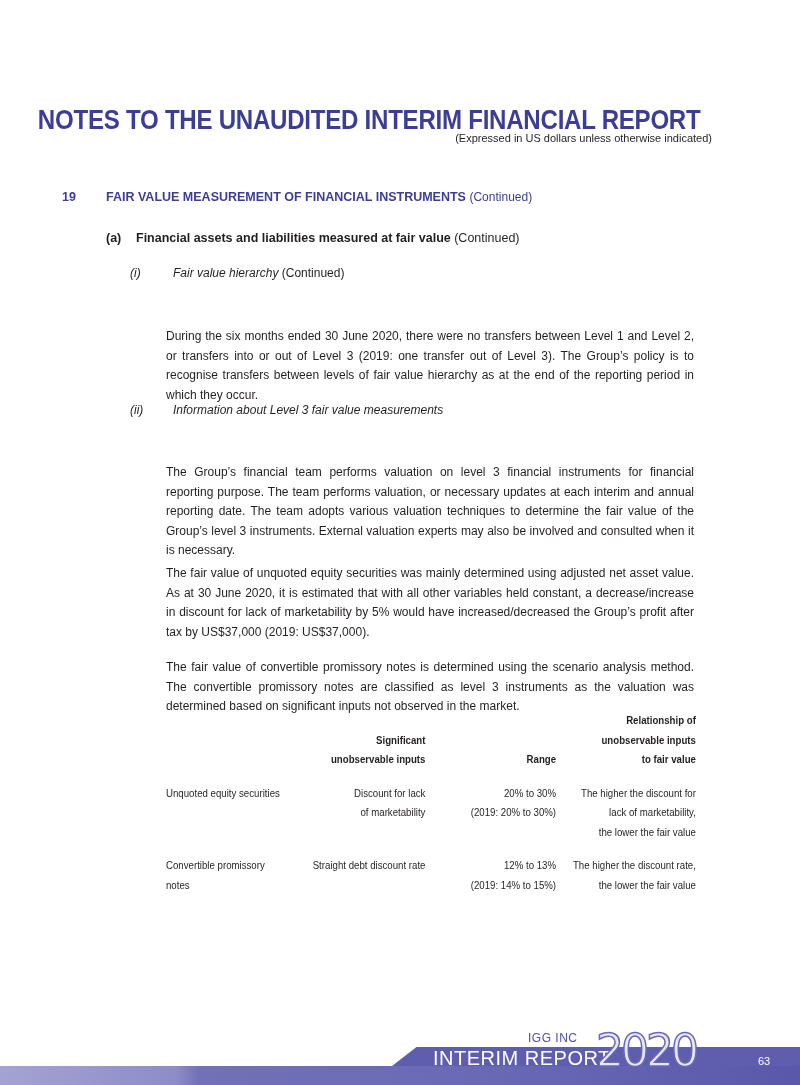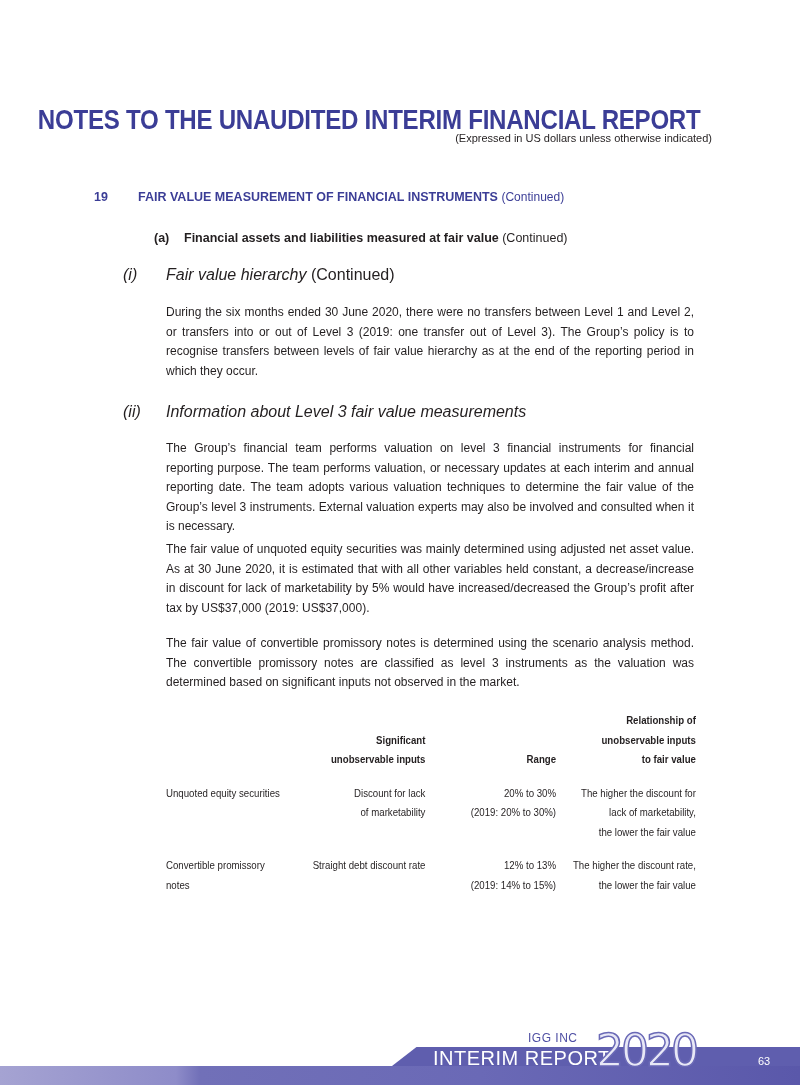--- a/index.html
+++ b/index.html
@@ -2,29 +2,29 @@
 <html><head>
 <meta charset="utf-8">
 <style>
   html, body { margin:0; padding:0; }
   body { width:800px; height:1085px; position:relative; background:#ffffff; overflow:hidden;
          font-family:"Liberation Sans", sans-serif; color:#231f20; }
   .title { position:absolute; right:100px; top:104px; font-family:"Liberation Sans", sans-serif;
            font-weight:bold; font-size:28px; color:#3b3d96; letter-spacing:-0.3px; transform:scaleX(0.86); transform-origin:right; white-space:nowrap; }
   .subtitle { position:absolute; right:88px; top:132px; font-size:11px; color:#231f20; }
   .sec { position:absolute; left:62px; top:190px; font-size:12.5px; font-weight:bold; color:#3b3d96; }
-  .sec .num { display:inline-block; width:44px;margin-left:32px; }
+  .sec .num { display:inline-block; width:44px; }
   .sec .cont { font-weight:normal; font-size:12px; }
-  .sub-a { position:absolute; left:106px; top:231px; font-size:12.5px; font-weight:bold;margin-left:48px; }
+  .sub-a { position:absolute; left:106px; top:231px; font-size:12.5px; font-weight:bold; }
   .sub-a .lab { display:inline-block; width:30px; }
   .sub-a .cont { font-weight:normal; }
-  .item { position:absolute; left:123px; font-size:16px; font-style:italic; }
+  .item { position:absolute; left:130px; font-size:12px; font-style:italic; }
   .item .lab { display:inline-block; width:43px; }
   .item .cont { font-style:normal; }
-  .para { position:absolute; left:166px; width:528px; font-size:12px; line-height:19.5px; text-align:justify; }
+  .para { position:absolute; left:166px; width:528px; font-size:12px; line-height:19.5px; text-align:justify;margin-top:24px; }
   table.t { position:absolute; left:166px; top:711px; width:530px; border-collapse:collapse; font-size:10.5px;
             font-family:"Liberation Sans", sans-serif; transform:scaleX(0.92); transform-origin:left; width:576px; }
   table.t td, table.t th { padding:0; vertical-align:top; line-height:19.5px; }
   table.t th { font-weight:bold; text-align:right; vertical-align:bottom; }
   .r { text-align:right; }
   .footer-band { position:absolute; left:0; top:1066px; width:800px; height:19px;
                  background:linear-gradient(90deg,#a5a3d2 0%,#8e8cc9 22%,#7170b8 25%,#6a69b6 60%,#5a58aa 100%); }
   .footer-tab { position:absolute; left:392px; top:1047px; width:408px; height:19px; background:#5f5eae;
                 clip-path:polygon(6% 0,100% 0,100% 100%,0 100%); }
   .igg { position:absolute; left:528px; top:1031px; font-size:12px; color:#4e4ea3; letter-spacing:0.5px; }

